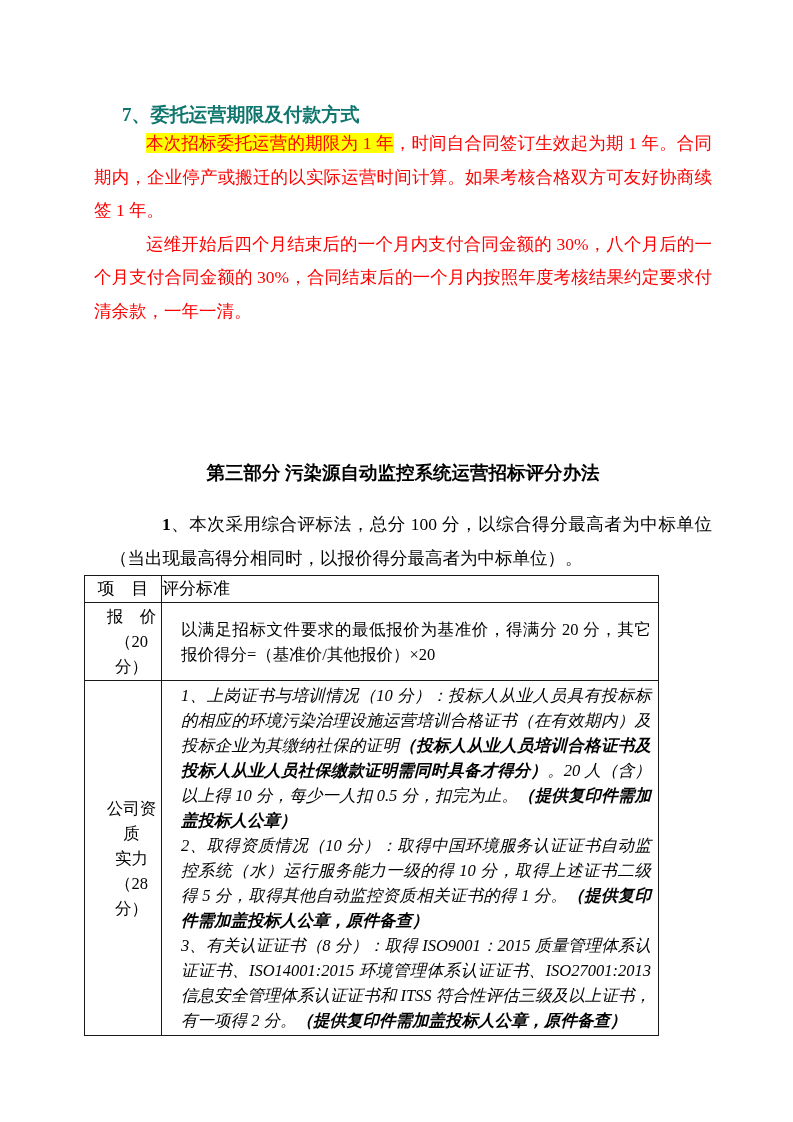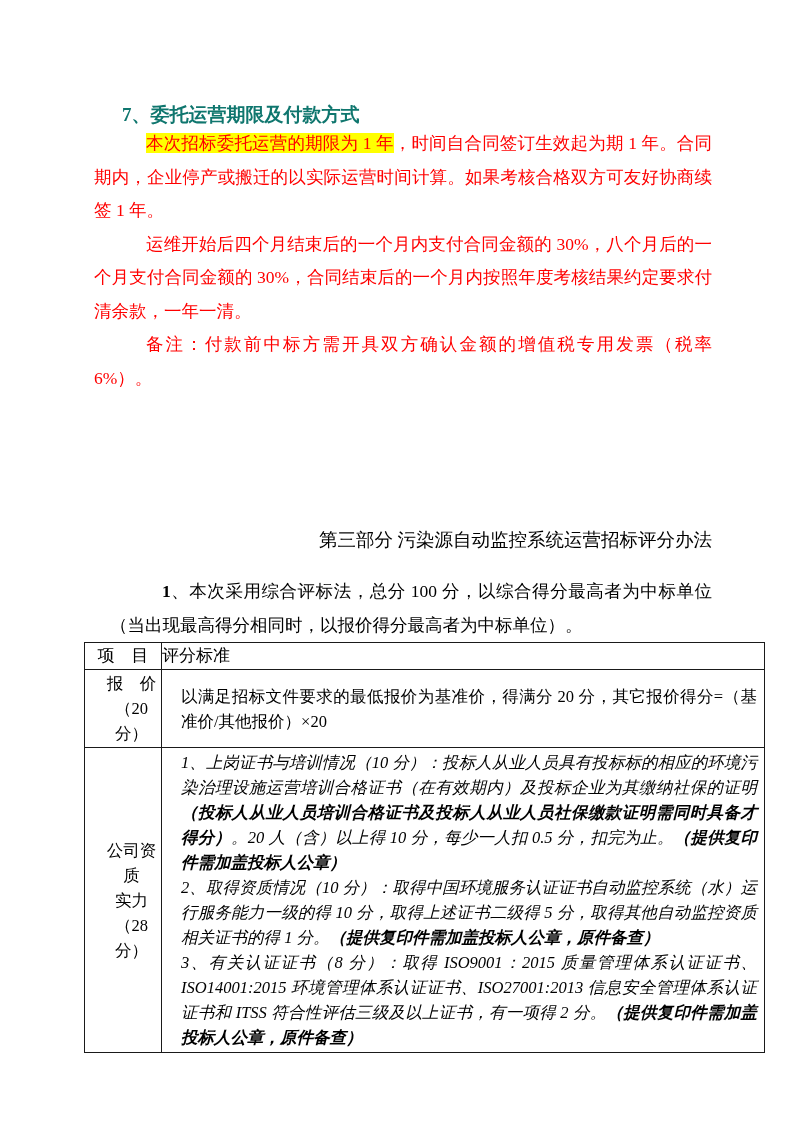--- a/index.html
+++ b/index.html
@@ -40,36 +40,36 @@
   .red { color: #ff0000; }
   .first-red { margin-top: 16px; }
   .hl {
     background: #ffff00;
     font-weight: normal;
   }
   .part3-title {
     margin: 132px 0 0 0;
     font-size: 18.5px;
     line-height: 26px;
-    font-weight: normal;
-    text-align: right;
+    font-weight: bold;
+    text-align: center;
     color: #000000;
   }
   p.intro-para {
     margin: 22px 0 0 16px;
     font-size: 17.5px;
     line-height: 33.5px;
     text-align: justify;
     text-indent: 52px;
     color: #000000;
   }
   .intro-num { font-weight: bold; }
   table.score {
     margin: 0 0 0 -10px;
-    width: 681px;
+    width: 575px;
     border-collapse: collapse;
     table-layout: fixed;
   }
   table.score td {
     border: 1px solid #1a1a1a;
     vertical-align: middle;
     padding-left: 19px;
   }
   td.col-item {
     width: 76px;
@@ -102,21 +102,20 @@
 
 <div class="page">
   <div class="content">
 
     <h1 class="sec-heading">7、委托运营期限及付款方式</h1>
 
     <p class="body-para red first-red"><span class="hl">本次招标委托运营的期限为 1 年</span><span>，时间自合同签订生效起为期 1 年。合同期内，企业停产或搬迁的以实际运营时间计算。如果考核合格双方可友好协商续签 1 年。</span></p>
 
     <p class="body-para red">运维开始后四个月结束后的一个月内支付合同金额的 30%，八个月后的一个月支付合同金额的 30%，合同结束后的一个月内按照年度考核结果约定要求付清余款，一年一清。</p>
 
-    <p class="body-para red">备注：付款前中标方需开具双方确认金额的增值税专用发票（税率 6%）。</p>
 
     <h2 class="part3-title">第三部分  污染源自动监控系统运营招标评分办法</h2>
 
     <p class="intro-para"><span class="intro-num">1</span><span>、本次采用综合评标法，总分 100 分，以综合得分最高者为中标单位（当出现最高得分相同时，以报价得分最高者为中标单位）。</span></p>
 
     <table class="score">
       <tbody>
         <tr class="hdr">
           <td class="col-item">项　目</td>
           <td class="col-criteria" style="text-align:left;">评分标准</td>

